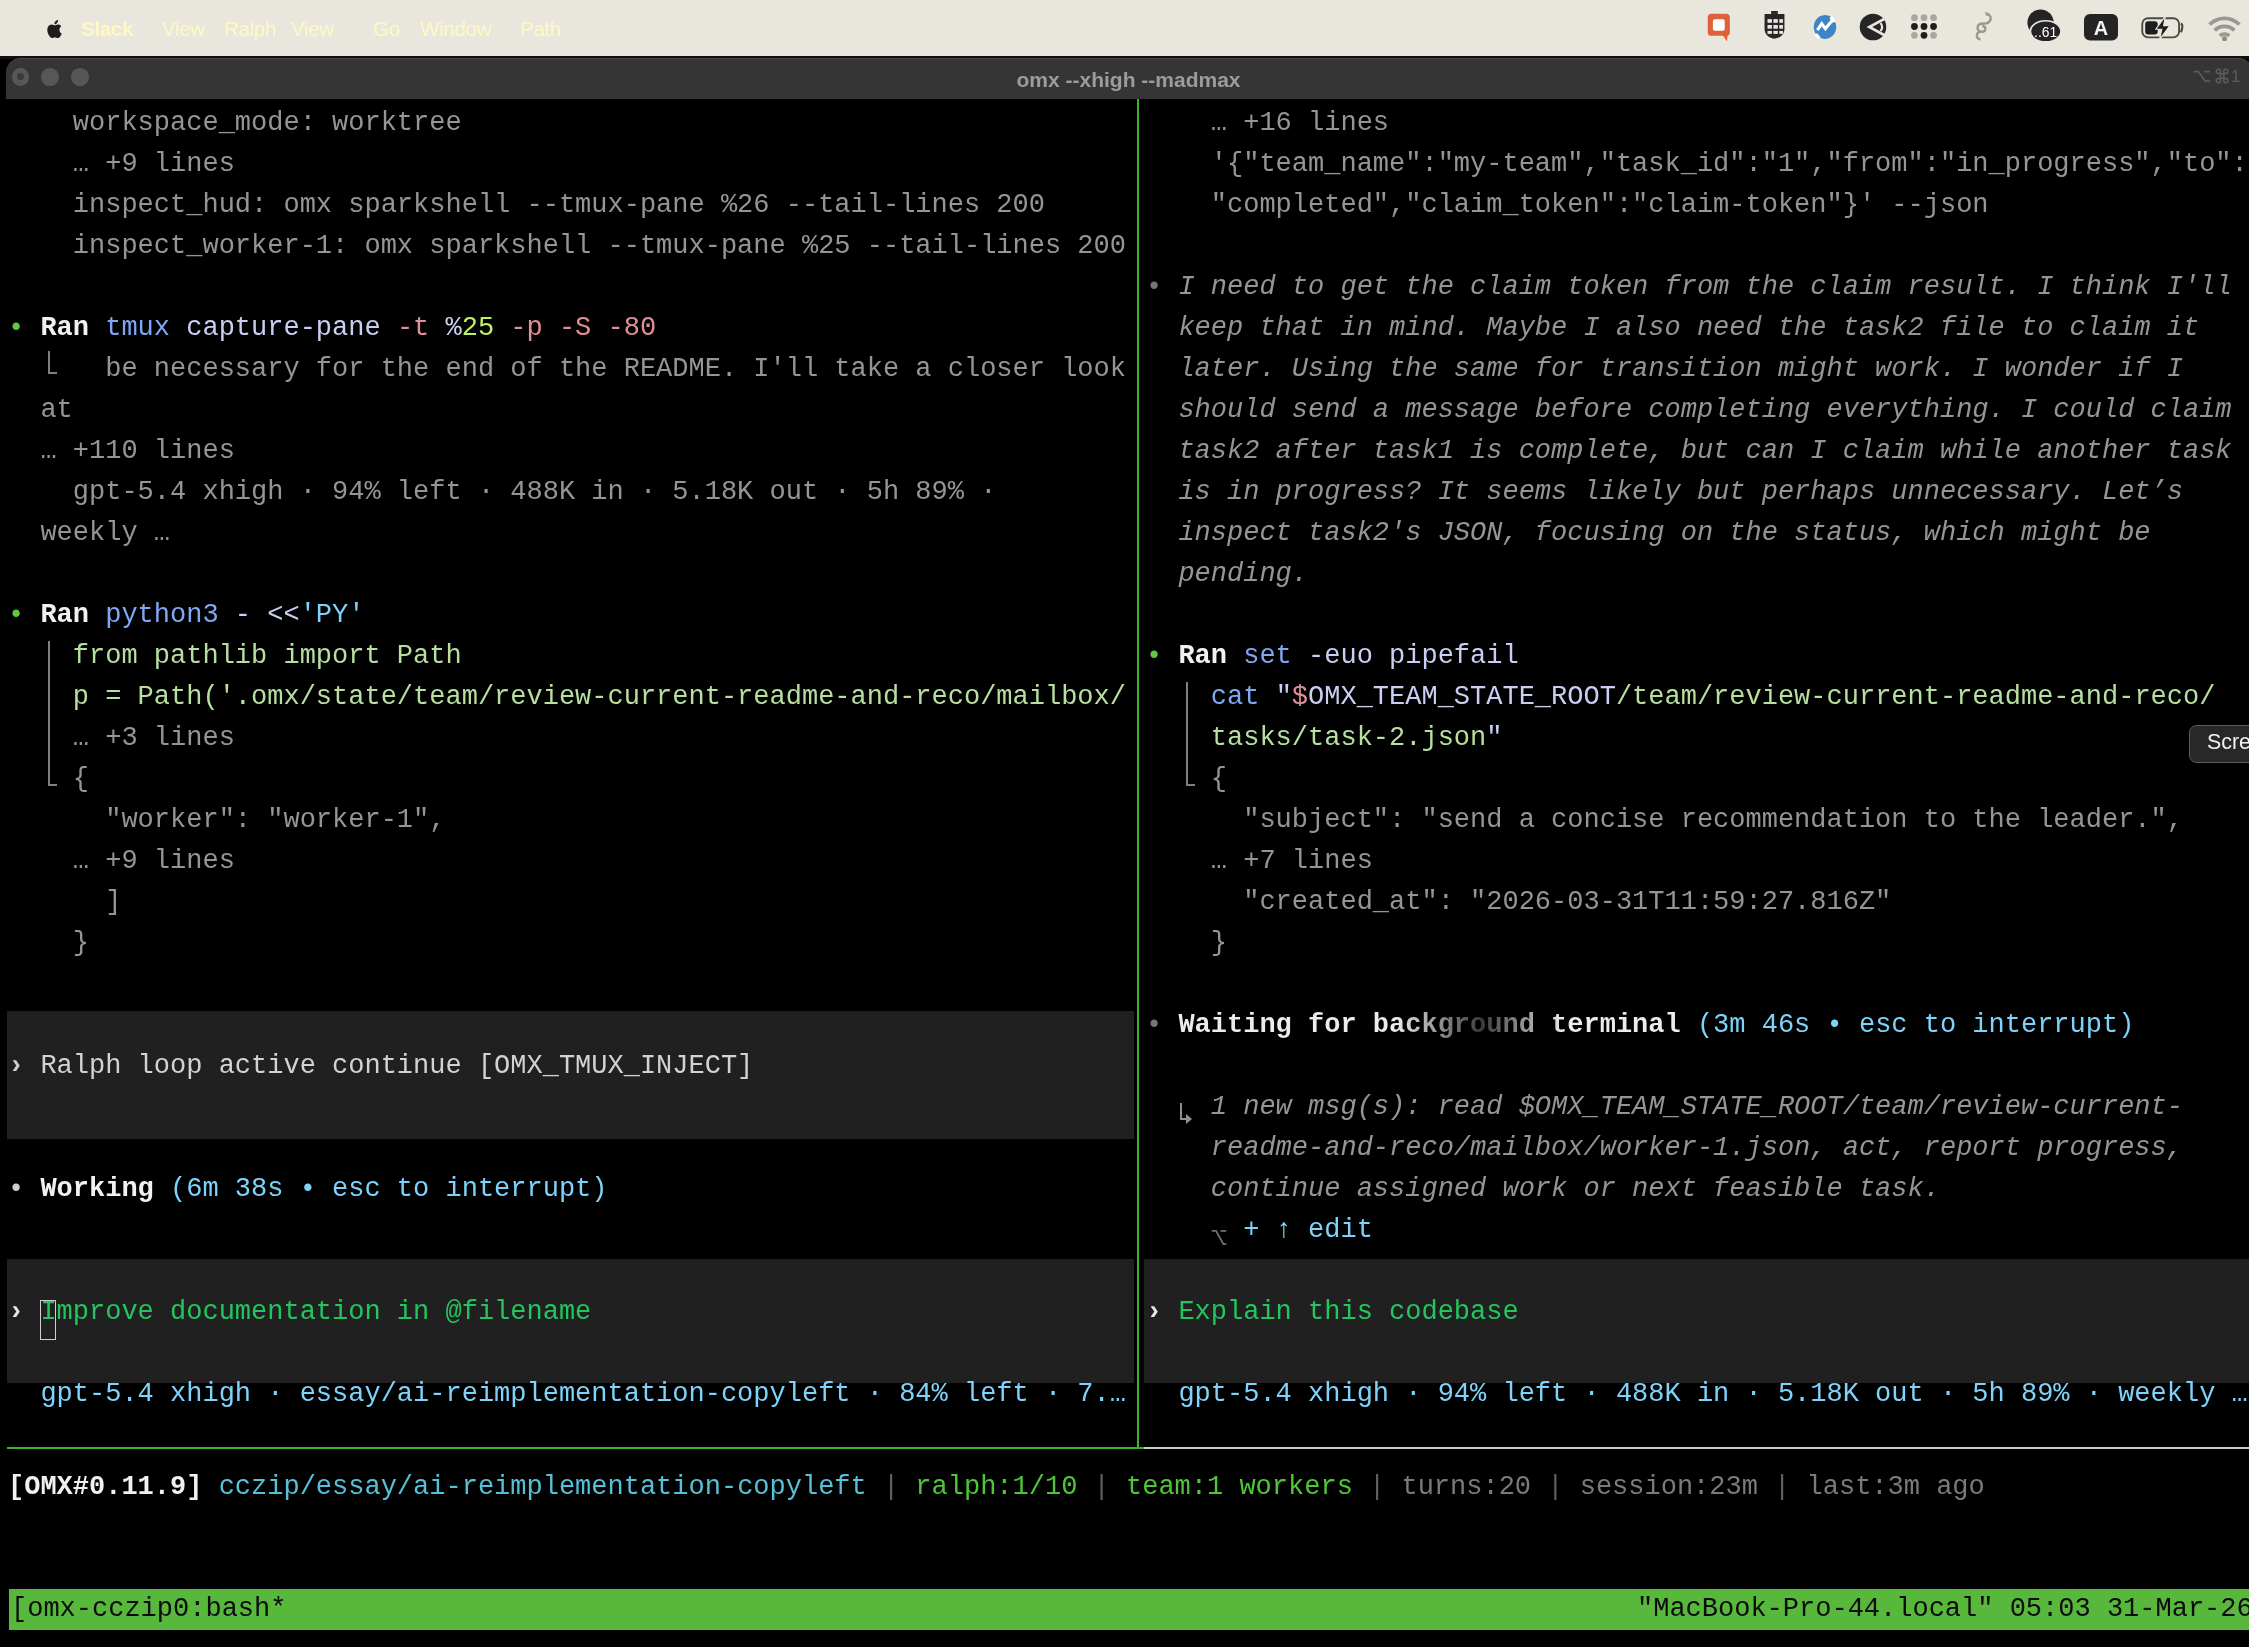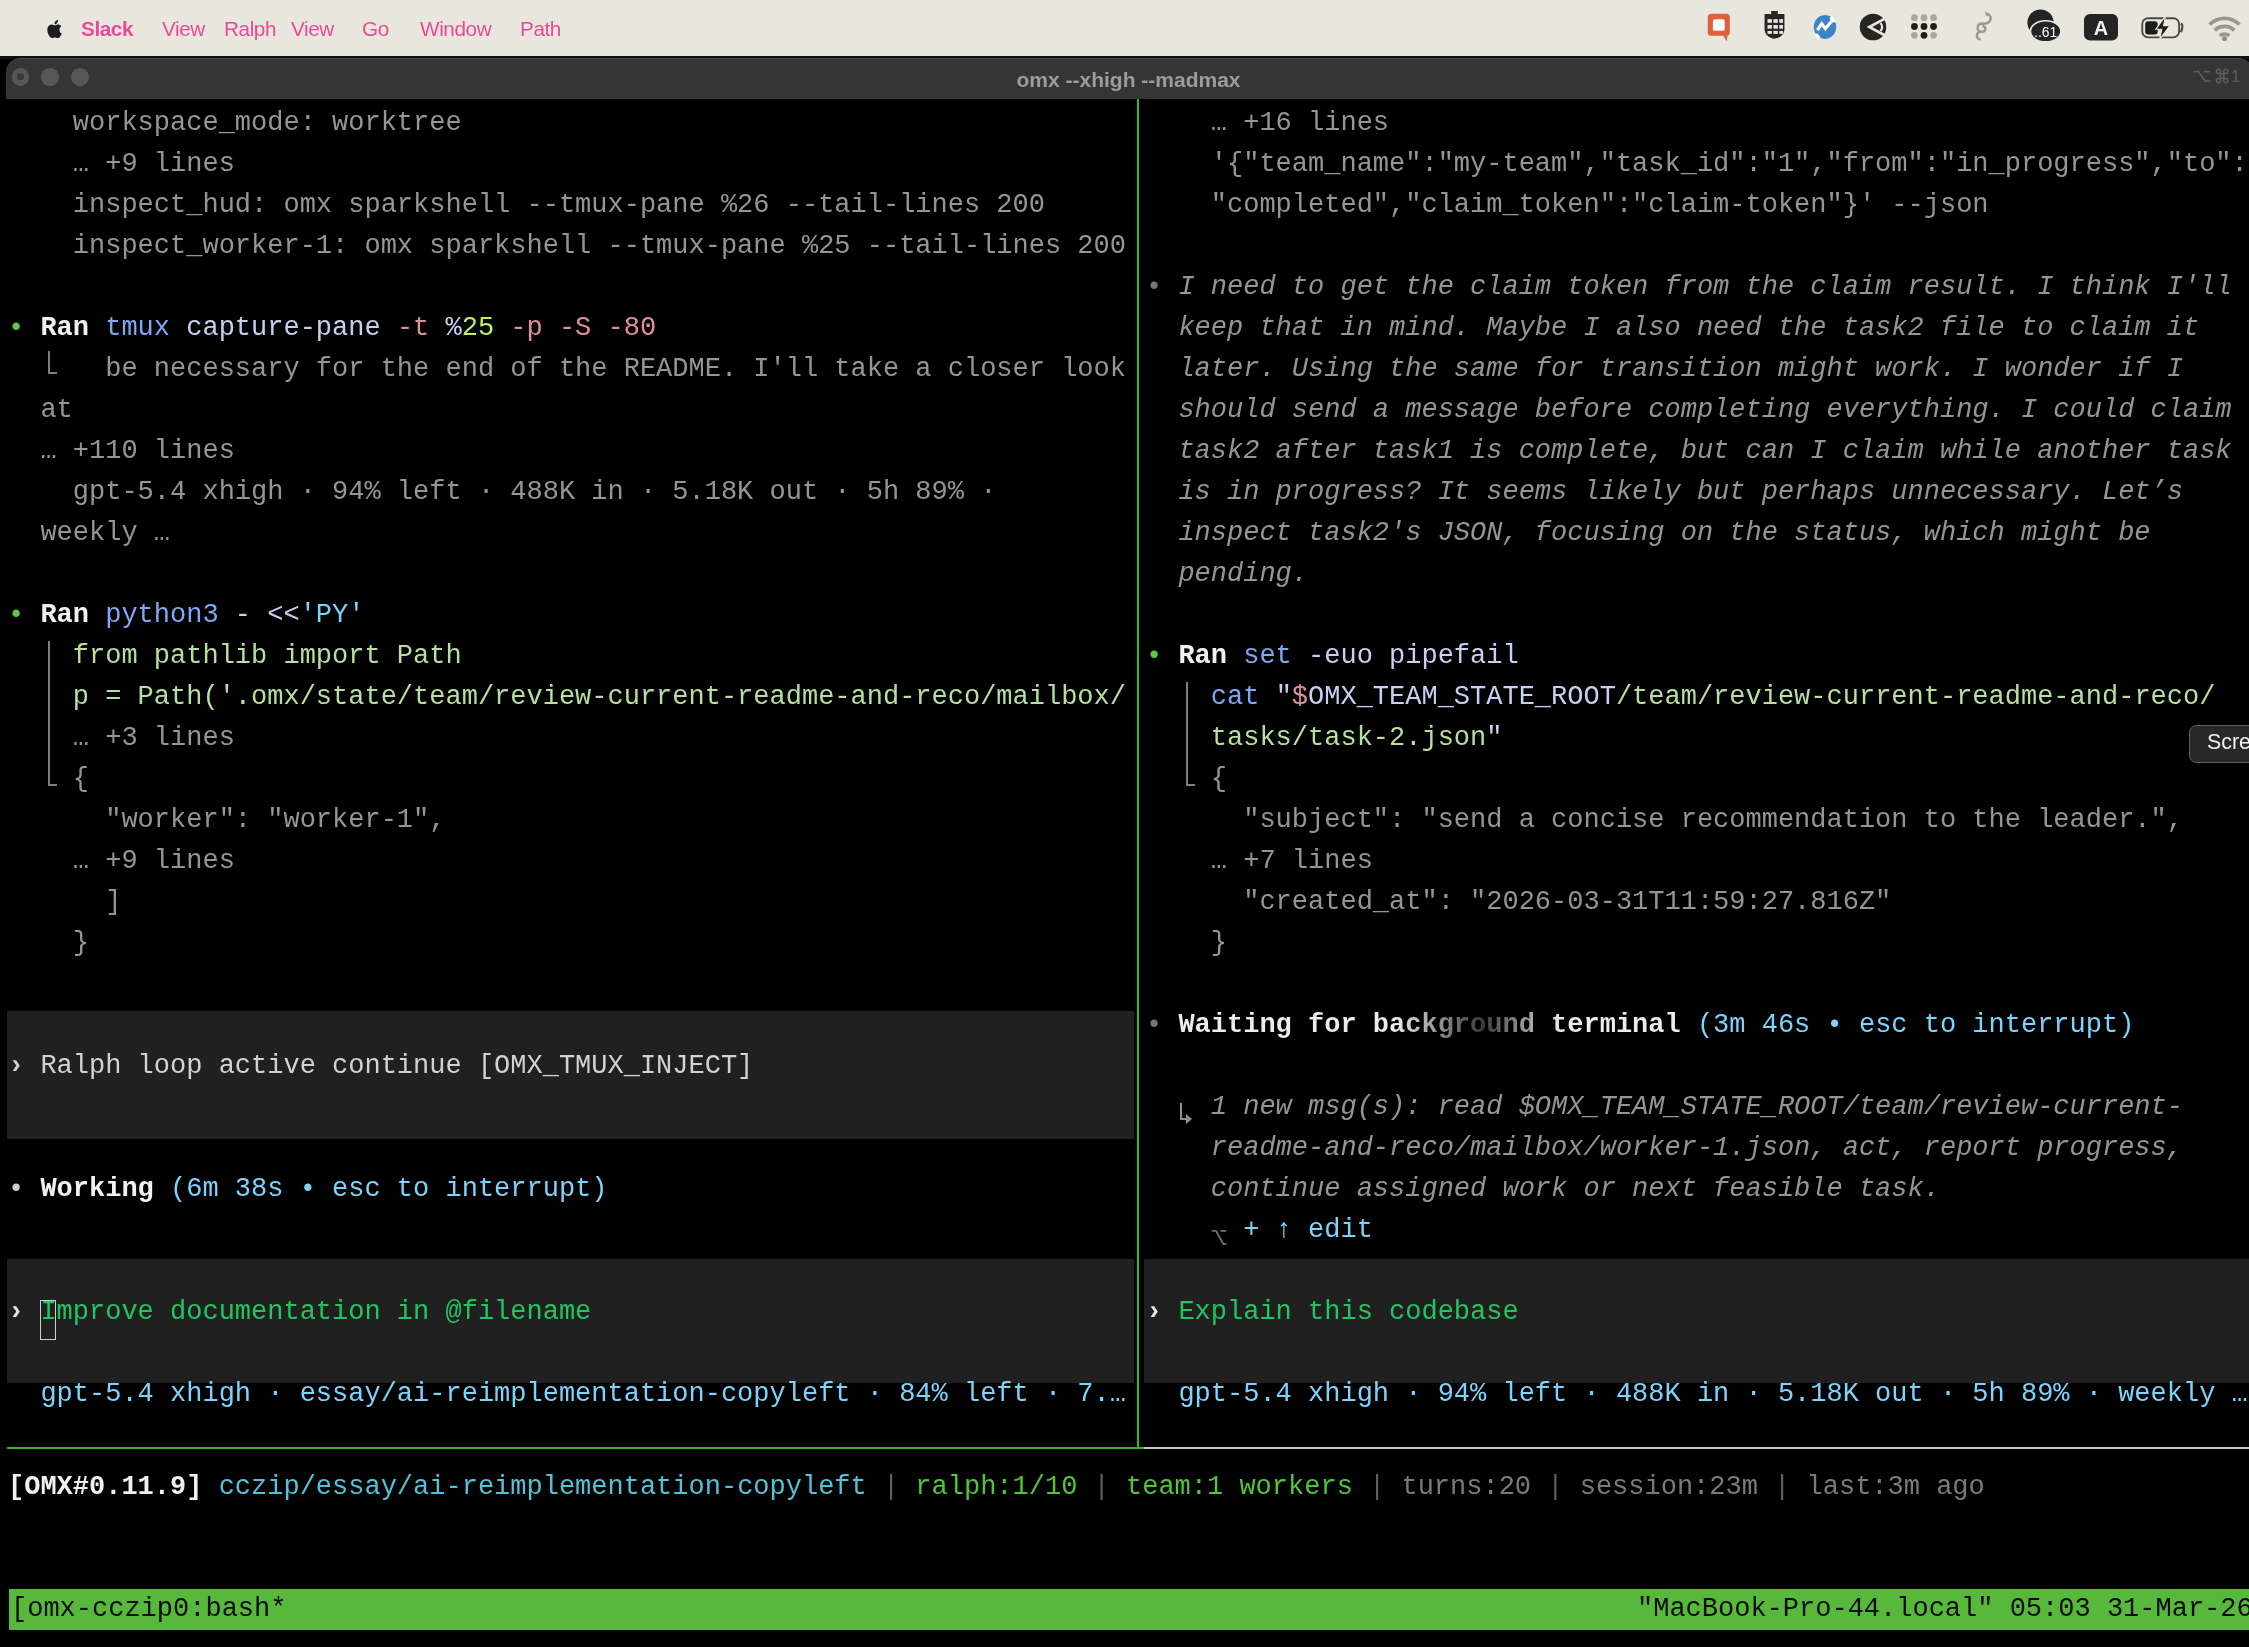--- a/index.html
+++ b/index.html
@@ -76,29 +76,29 @@
 <div class="abs mono" style="left:8px;top:1467px"><span class="wh b">[OMX#0.11.9]</span> <span class="cy">cczip/essay/ai-reimplementation-copyleft</span><span class="pipe"> | </span><span class="sg">ralph:1/10</span><span class="pipe"> | </span><span class="sg">team:1 workers</span><span class="pipe"> | </span><span class="st">turns:20</span><span class="pipe"> | </span><span class="st">session:23m</span><span class="pipe"> | </span><span class="st">last:3m ago</span></div>
 
 <div class="abs" style="left:8.9px;top:1589px;width:2241px;height:41px;background:#57b83c"></div>
 <div class="abs mono" style="left:11px;top:1589px;color:#0c0c0c">[omx-cczip0:bash*</div>
 <div class="abs mono" style="left:1637px;top:1589px;color:#0c0c0c">"MacBook-Pro-44.local" 05:03 31-Mar-26</div>
 
 <div class="abs" style="left:2189px;top:725px;width:89px;height:38px;background:#282828;border:1.5px solid #5c5c5c;border-radius:7.4px"></div>
 <div class="abs" style="left:2207px;top:730px;font-size:21.4px;color:#f2f2f2">Screen</div>
 
 <div class="abs" style="left:0;top:0;width:2250px;height:56px;background:#e9e7dd"></div>
-<style>.mi{position:absolute;top:0;height:40px;line-height:58px;font-size:20.7px;color:#ec4899;letter-spacing:-0.4px}</style>
+<style>.mi{position:absolute;top:0;height:40px;line-height:58px;font-size:20.7px;color:#fef9c3;letter-spacing:-0.4px}</style>
 <svg class="abs" style="left:43px;top:17px" width="24" height="24" viewBox="0 0 24 24">
 <path fill="#1d1d1d" d="M16.4 12.7c0-2.2 1.8-3.3 1.9-3.4-1-1.5-2.6-1.7-3.2-1.7-1.4-.1-2.7.8-3.4.8-.7 0-1.8-.8-2.9-.8-1.5 0-2.9.9-3.7 2.2-1.6 2.7-.4 6.8 1.1 9 .7 1.1 1.6 2.3 2.8 2.3 1.1 0 1.5-.7 2.9-.7 1.3 0 1.7.7 2.9.7 1.2 0 2-1.1 2.7-2.2.9-1.2 1.2-2.4 1.2-2.5 0 0-2.3-.9-2.3-3.7zM14.1 5.9c.6-.8 1-1.8.9-2.9-.9 0-2 .6-2.6 1.4-.6.7-1.1 1.8-.9 2.8 1 .1 2-.5 2.6-1.3z"></path>
   </svg>
 <div class="mi b" style="left:81px">Slack</div>
 <div class="mi" style="left:162px">View</div>
 <div class="mi" style="left:224px">Ralph</div>
 <div class="mi" style="left:291px">View</div>
-<div class="mi" style="left:362px">Go</div>
+<div class="mi" style="left:373px">Go</div>
 <div class="mi" style="left:420px">Window</div>
 <div class="mi" style="left:520px">Path</div>
 
 <svg class="abs" style="left:1707px;top:13.3px" width="23.6" height="29.5" viewBox="0 0 32 40">
  <rect x="1" y="1" width="30" height="30" rx="5" fill="#df6139"></rect>
  <path d="M21 29 L27 38.5 L28 29 Z" fill="#df6139"></path>
  <rect x="8" y="8.5" width="16" height="15.5" rx="2.5" fill="#fff"></rect>
 </svg>
 <svg class="abs" style="left:1763px;top:11px" width="23" height="29.5" viewBox="0 0 31 40">
  <path d="M11 0 h9 v4 h-9 z" fill="#262626"></path>

